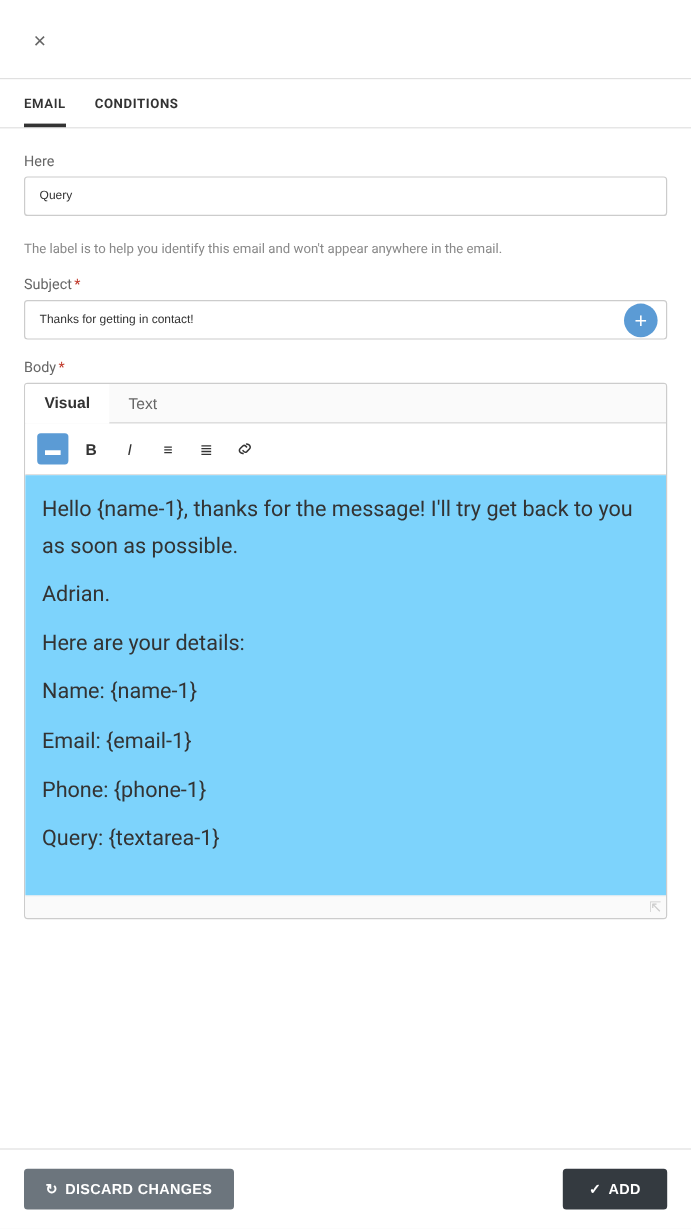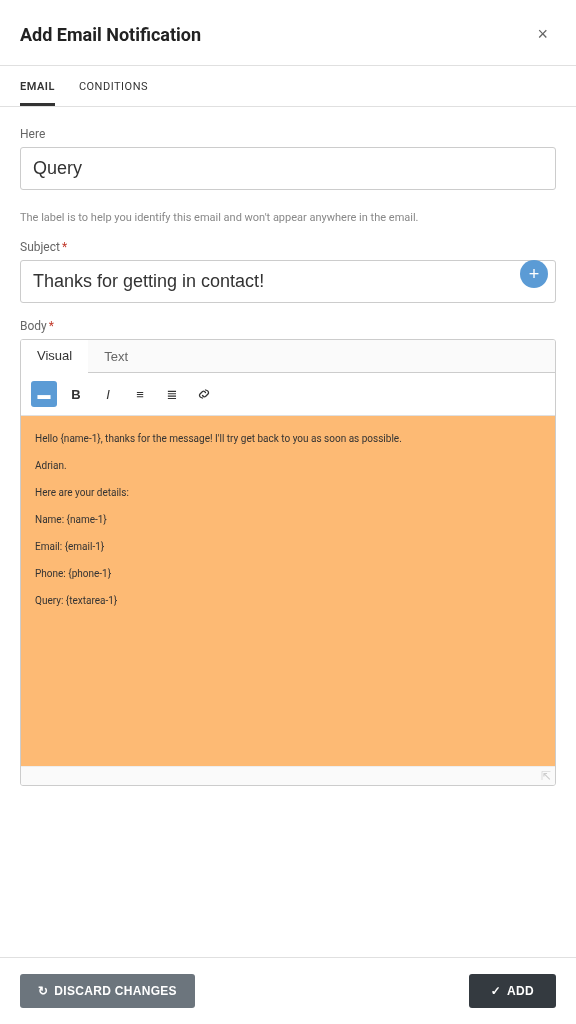--- a/index.html
+++ b/index.html
@@ -54,21 +54,21 @@
       letter-spacing: 0.5px;
       border-bottom: 3px solid transparent;
       text-transform: uppercase;
     }
     .tab.active {
       color: #333;
       border-bottom: 3px solid #333;
     }
     .tab-conditions {
       color: #333;
-      font-weight: 400;
+      font-weight: 700;
     }
     .modal-body {
       flex: 1;
       padding: 20px 20px 0 20px;
       overflow-y: auto;
     }
     .form-group {
       margin-bottom: 16px;
     }
     .form-label {
@@ -79,33 +79,34 @@
     }
     .form-label .required {
       color: #c0392b;
       margin-left: 2px;
     }
     .form-input {
       width: 100%;
       padding: 10px 12px;
       border: 1px solid #ccc;
       border-radius: 3px;
-      font-size: 18px;
+      font-size: 10px;
       color: #333;
       background: #fff;
       outline: none;
     }
     .form-hint {
       font-size: 11px;
       color: #888;
       margin-top: 21px;
     }
     .subject-wrapper {
       position: relative;
       display: flex;
+      align-items: center;
     }
     .subject-wrapper .form-input {
       padding-right: 44px;
     }
     .subject-plus-btn {
       position: absolute;
       right: 8px;
       width: 28px;
       height: 28px;
       background: #5b9bd5;
@@ -133,21 +134,21 @@
       padding: 8px 16px;
       font-size: 13px;
       color: #666;
       cursor: pointer;
       border: none;
       background: none;
     }
     .body-tab.active {
       background: #fff;
       color: #333;
-      font-weight: 400;
+      font-weight: 700;
       border-bottom: 2px solid #fff;
       margin-bottom: -1px;
     }
     .toolbar {
       display: flex;
       align-items: center;
       gap: 6px;
       padding: 8px 10px;
       border-bottom: 1px solid #e0e0e0;
       background: #fff;
@@ -166,24 +167,24 @@
       border-radius: 3px;
     }
     .toolbar-icon-highlight {
       background: #5b9bd5;
       color: #fff;
       border-radius: 3px;
     }
     .editor-content {
       min-height: 350px;
       padding: 14px;
-      font-size: 10px;
+      font-size: 18px;
       color: #333;
       line-height: 1.7;
-      background: #fdba74;
+      background: #7dd3fc;
       resize: none;
       width: 100%;
       border: none;
       outline: none;
       position: relative;
     }
     .editor-content p {
       margin-bottom: 10px;
     }
     .resize-handle {
@@ -233,21 +234,20 @@
       align-items: center;
       gap: 6px;
     }
   </style>
 </head>
 <body>
 
 <div class="modal-container">
 
   <div class="modal-header">
-    <span class="modal-title">Add Email Notification</span>
     <button class="close-btn">×</button>
   </div>
 
   <div class="tabs">
     <div class="tab active">EMAIL</div>
     <div class="tab tab-conditions">CONDITIONS</div>
   </div>
 
   <div class="modal-body">
 

